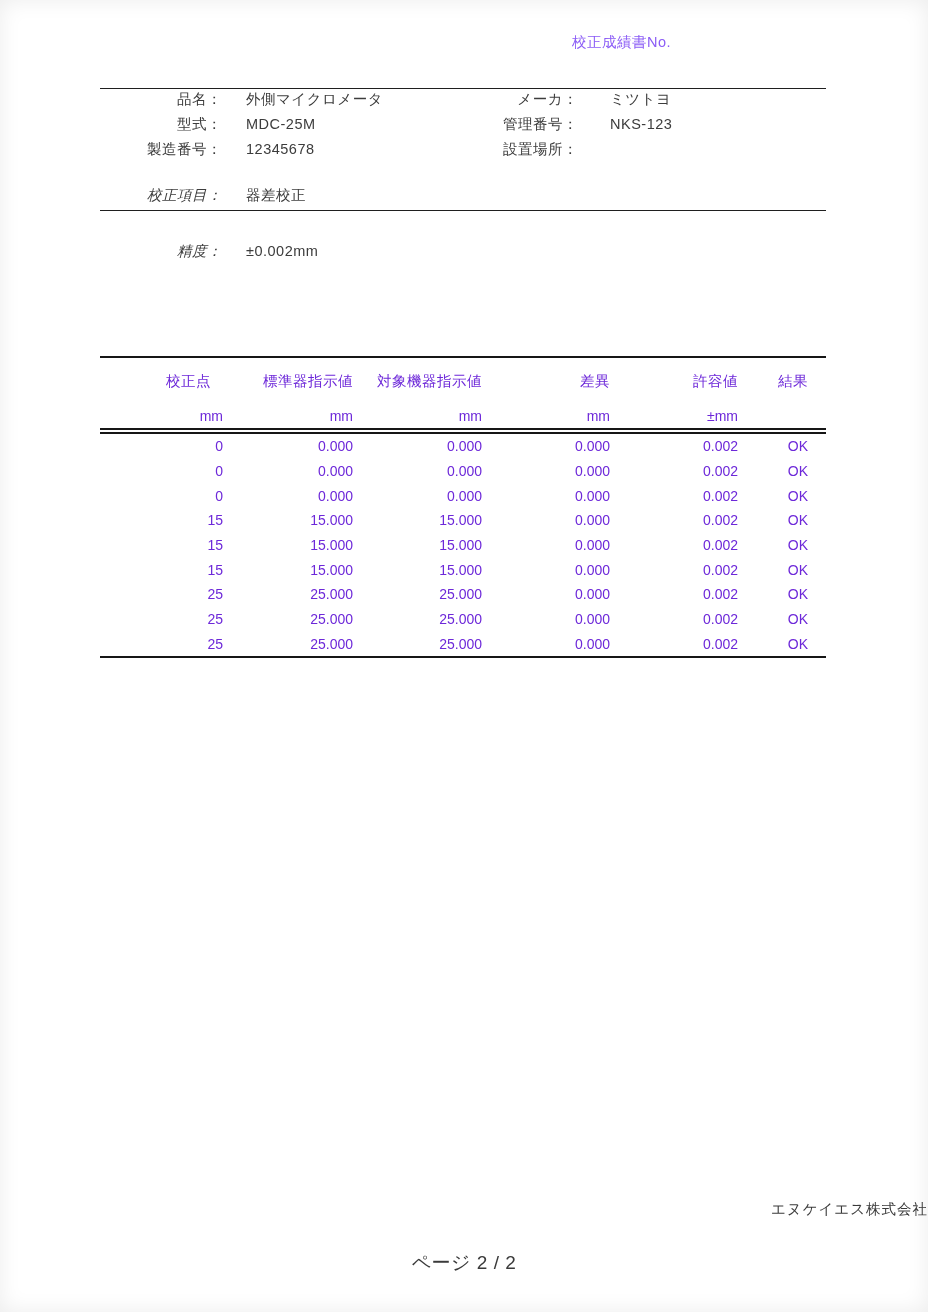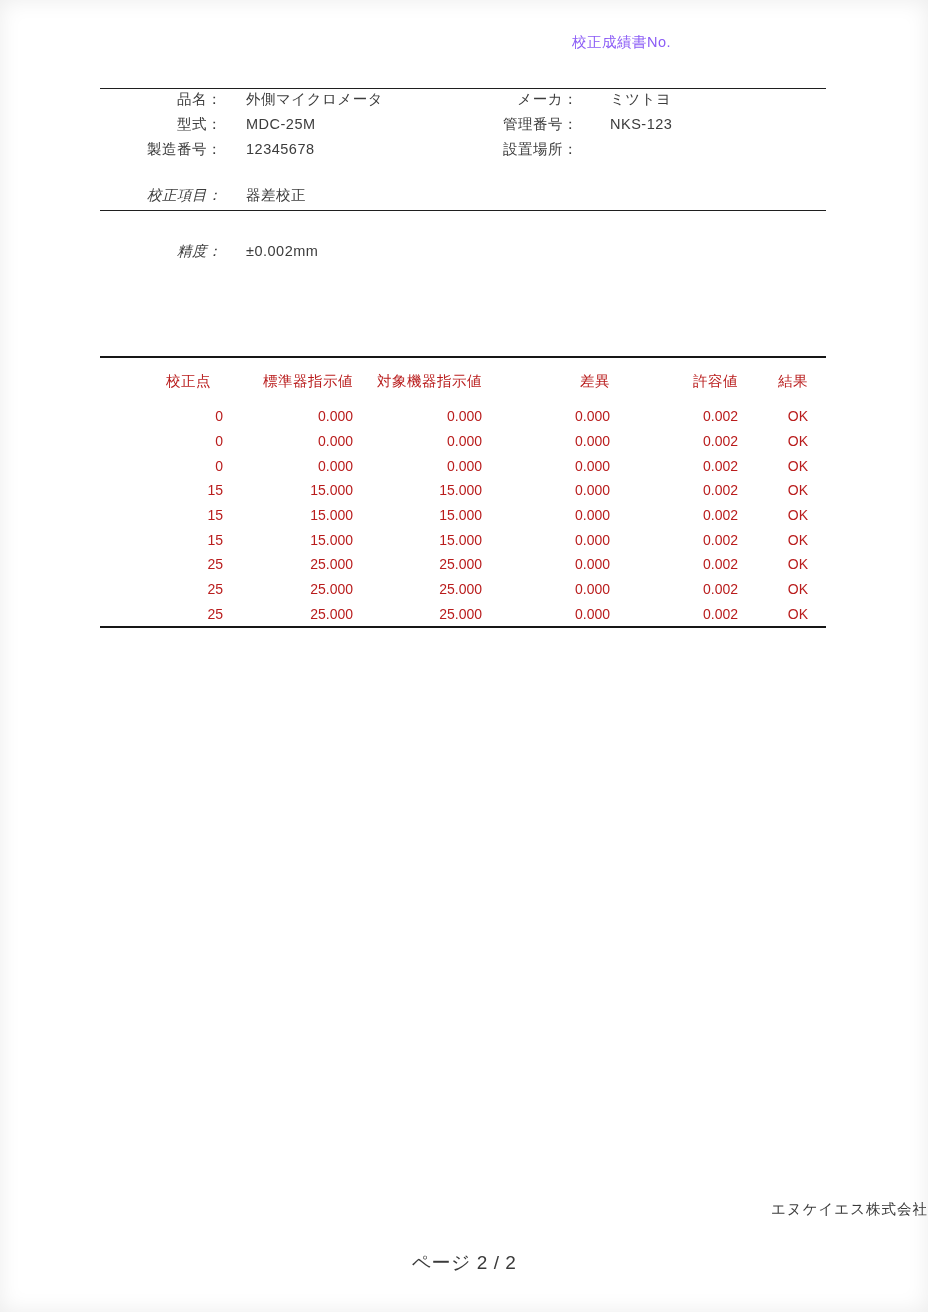--- a/index.html
+++ b/index.html
@@ -36,21 +36,21 @@
     height:25px;line-height:25px;font-size:14.5px;}
   .single-row .lab{text-align:right;letter-spacing:0.5px;font-style:italic;}
   .single-row .val{padding-left:24px;letter-spacing:0.5px;}
   .row-calitem{top:183px;}
   .row-accuracy{top:203px;margin-top:36px;}
 
   table.cal{
     position:absolute;left:100px;top:356px;width:726px;
     border-collapse:collapse;table-layout:fixed;
     border-top:2.2px solid #161616;
-    font-size:14px;color:#b91c1c;
+    font-size:14px;color:#6d28d9;
   }
   table.cal th,table.cal td{
     padding:0;font-weight:normal;text-align:right;
     white-space:nowrap;overflow:hidden;
   }
   table.cal thead tr.hdr th{height:46px;vertical-align:middle;font-size:14.5px;letter-spacing:0.5px;}
   table.cal thead tr.units td{height:24px;vertical-align:middle;border-bottom:6px double #161616;}
   table.cal tbody td{height:24.7px;vertical-align:middle;}
   table.cal tbody tr:last-child td{border-bottom:2.4px solid #161616;}
   table.cal .c1h{padding-right:12px;}
@@ -117,20 +117,28 @@
     </colgroup>
     <thead>
       <tr class="hdr">
         <th class="c1h">校正点</th>
         <th>標準器指示値</th>
         <th>対象機器指示値</th>
         <th>差異</th>
         <th>許容値</th>
         <th>結果</th>
       </tr>
+      <tr class="units">
+        <td>mm</td>
+        <td>mm</td>
+        <td>mm</td>
+        <td>mm</td>
+        <td>±mm</td>
+        <td></td>
+      </tr>
     </thead>
     <tbody>
         <tr>
           <td>0</td>
           <td>0.000</td>
           <td>0.000</td>
           <td>0.000</td>
           <td>0.002</td>
           <td>OK</td>
         </tr>

